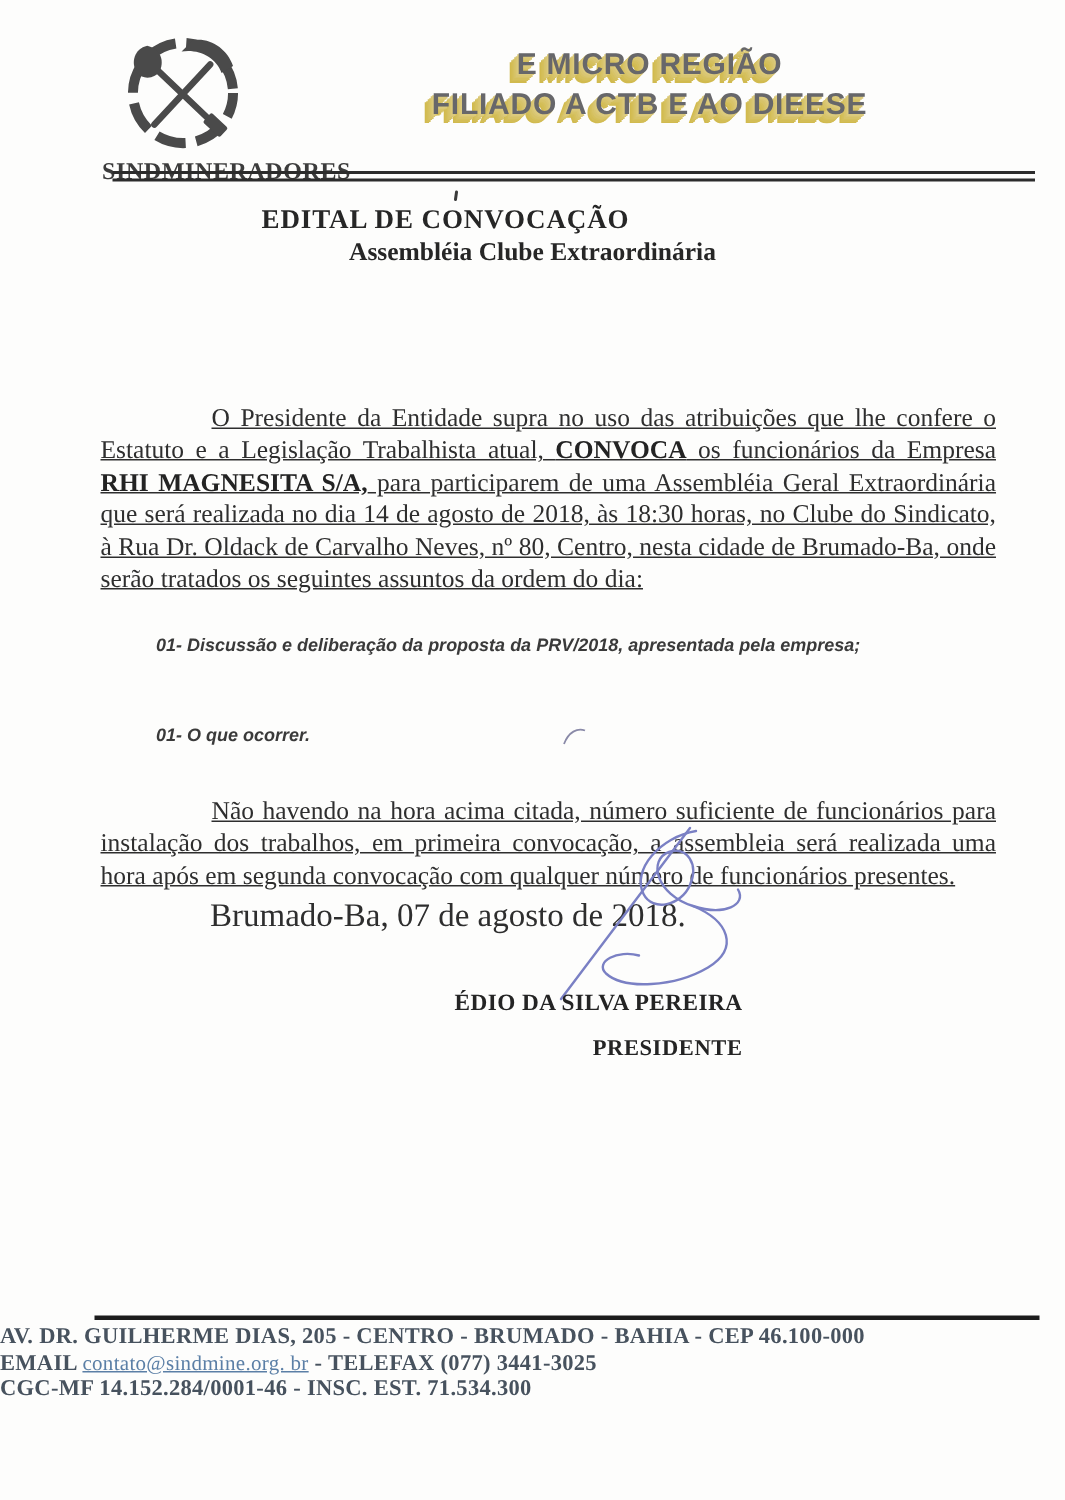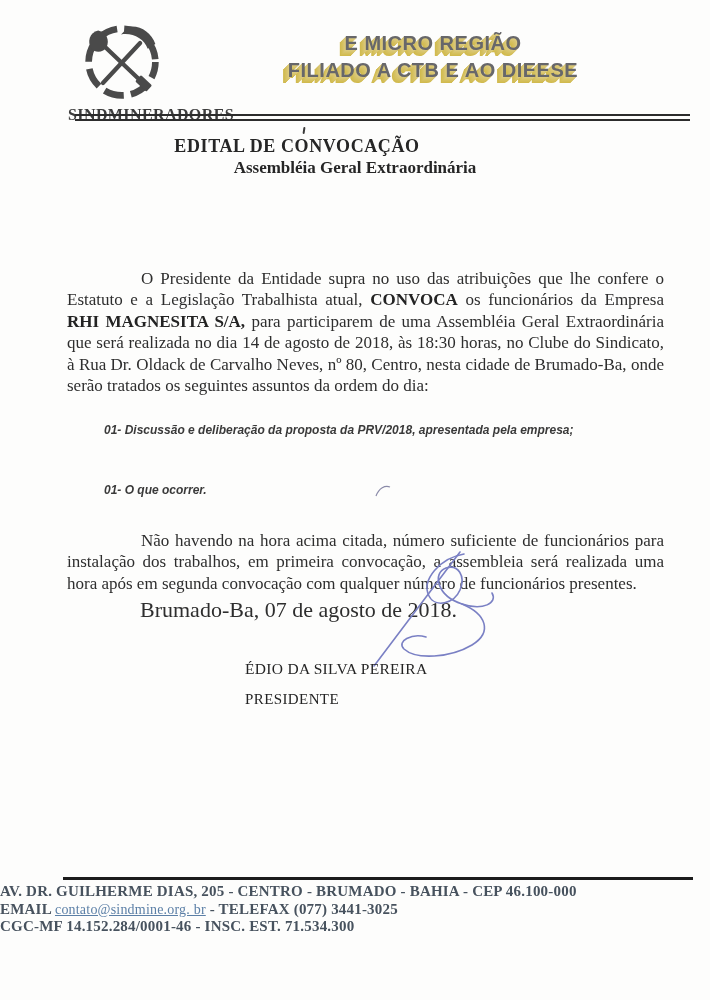--- a/index.html
+++ b/index.html
@@ -40,39 +40,40 @@
   }
   .tick-artifact{
     position:absolute;left:303px;top:127px;width:2px;height:7px;
     background:#3a3a3a;transform:rotate(8deg);border-radius:1px;
   }
   
   .para{
     position:absolute;left:67px;width:597px;
     font-size:17px;line-height:21.4px;text-align:justify;text-indent:74px;
     color:#2e2e2e;
+    text-decoration:underline;
   }
   .p1{top:251px;}
   .p2{top:513px;}
   .para b{color:#232323;}
   .agenda{
     position:absolute;left:104px;top:419px;width:556px;
     font-family:"Liberation Sans", sans-serif;font-weight:bold;font-style:italic;
     font-size:12px;line-height:23px;color:#3a3a3a;
   }
   .agenda .agenda-item{margin:0 0 37px 0;}
   .pen-mark{position:absolute;left:374px;top:483px;}
   .dateline{
     position:absolute;left:140px;top:597px;font-size:22px;color:#2e2e2e;white-space:nowrap;
   }
   
   .signature-svg{position:absolute;left:366px;top:548px;}
   .signatory{
-    position:absolute;left:245px;top:660px;width:250px;text-align:left;
-    font-weight:normal;color:#242424;
+    position:absolute;left:245px;top:660px;width:250px;text-align:right;
+    font-weight:bold;color:#242424;
   }
   .signatory .sig-name{font-size:15.5px;letter-spacing:.3px;white-space:nowrap;}
   .signatory .sig-role{font-size:15px;letter-spacing:.4px;margin-top:13px;}
   
   .footer-rule{position:absolute;left:63px;top:877px;width:630px;height:2.5px;background:#1c1c1c;}
   .doc-footer{
     position:absolute;left:0;top:883px;width:694px;
     font-weight:bold;font-size:15px;line-height:17.5px;color:#47525e;
     letter-spacing:.2px;
   }
@@ -103,21 +104,21 @@
 
   <div class="masthead">
     <div class="m-line">E MICRO REGIÃO</div>
     <div class="m-line">FILIADO A CTB E AO DIEESE</div>
   </div>
 
   <div class="header-rule"></div>
 
   <div class="tick-artifact"></div>
   <div class="doc-title">EDITAL DE CONVOCAÇÃO</div>
-  <div class="doc-subtitle">Assembléia Geral Extraordinária</div>
+  <div class="doc-subtitle">Assembléia Clube Extraordinária</div>
 
   <p class="para p1"><span>O Presidente da Entidade supra no uso das atribuições que lhe confere o Estatuto e a Legislação Trabalhista atual, </span><b>CONVOCA</b><span> os funcionários da Empresa </span><b>RHI MAGNESITA S/A,</b><span> para participarem de uma Assembléia Geral Extraordinária que será realizada no dia 14 de agosto de 2018, às 18:30 horas, no Clube do Sindicato, à Rua Dr. Oldack de Carvalho Neves, nº 80, Centro, nesta cidade de Brumado-Ba, onde serão tratados os seguintes assuntos da ordem do dia:</span></p>
 
   <div class="agenda">
     <div class="agenda-item">01- Discussão e deliberação da proposta da PRV/2018, apresentada pela empresa;</div>
     <div class="agenda-item">01- O que ocorrer.</div>
   </div>
 
   <svg class="pen-mark" width="20" height="16" viewBox="0 0 20 16">
     <path d="M2 13 C5 5 11 2 16 4" fill="none" stroke="#8a8aa8" stroke-width="1.2"></path>

